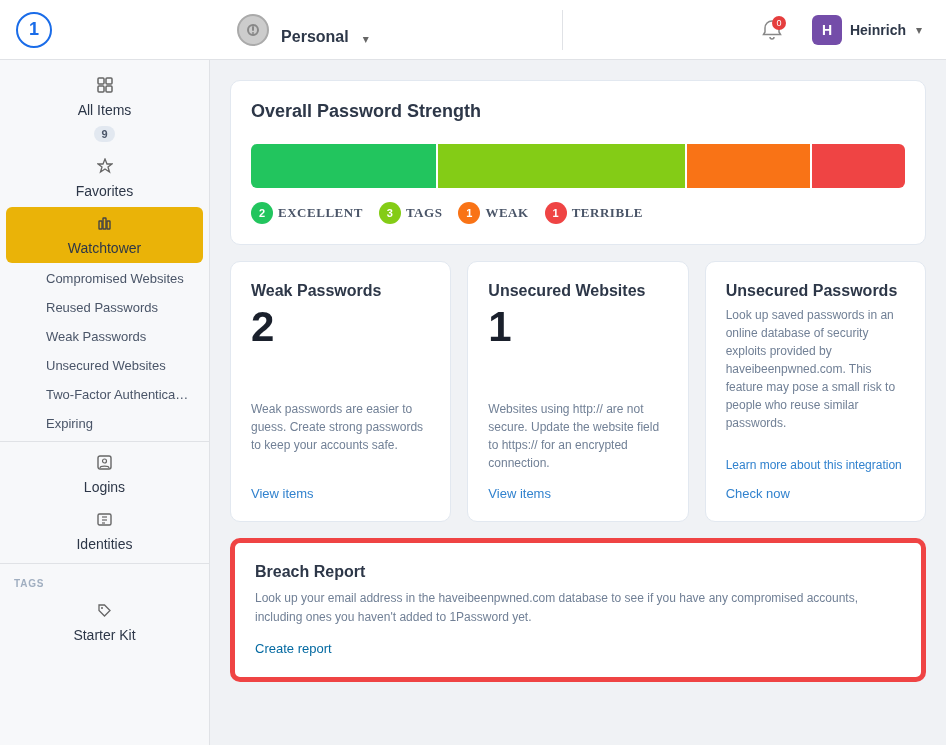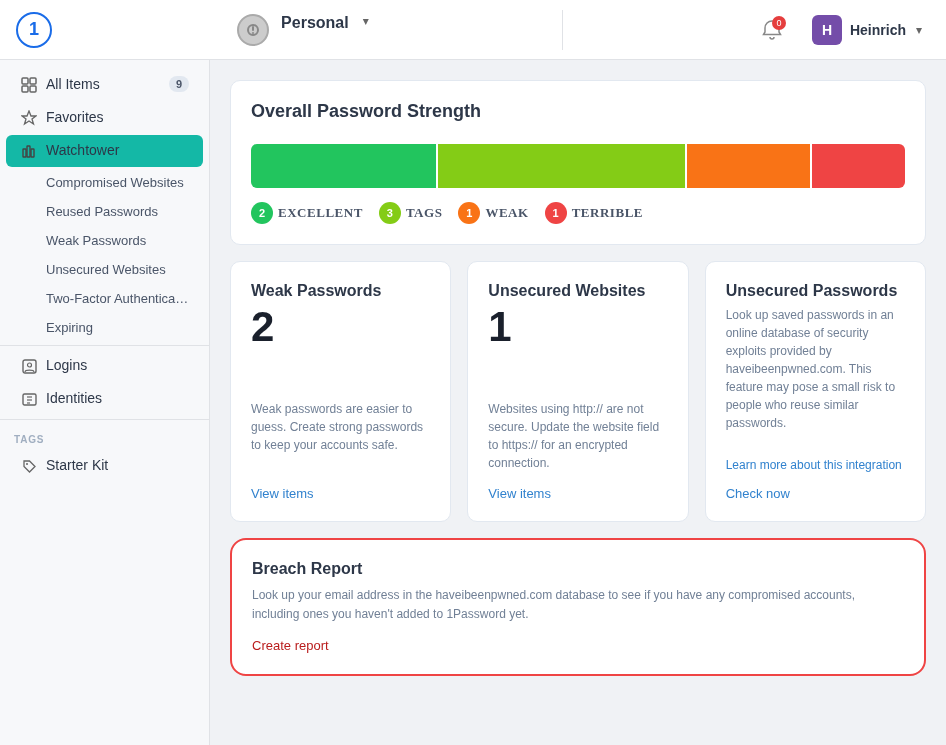--- a/index.html
+++ b/index.html
@@ -2,38 +2,38 @@
 <html><head>
   <meta charset="utf-8">
   <style>
     * { box-sizing: border-box; margin: 0; padding: 0; }
     body { font-family: -apple-system, BlinkMacSystemFont, 'Segoe UI', sans-serif; background: #f0f2f5; display: flex; flex-direction: column; height: 745px; width: 946px; overflow: hidden; }
 
     
     .header { display: flex; align-items: center; justify-content: space-between; background: #fff; border-bottom: 1px solid #e0e2e6; height: 60px; padding: 0 16px; flex-shrink: 0; }
     .header-left { display: flex; align-items: center; }
     .logo { width: 36px; height: 36px; border-radius: 50%; background: #fff; border: 2px solid #1a6ce8; display: flex; align-items: center; justify-content: center; font-weight: 900; color: #1a6ce8; font-size: 18px; cursor: pointer; }
-    .header-center { display: flex; align-items: flex-start; gap: 12px; cursor: pointer; }
+    .header-center { display: flex; align-items: flex-end; gap: 12px; cursor: pointer; }
     .vault-icon { width: 32px; height: 32px; border-radius: 50%; background: #ccc; display: flex; align-items: center; justify-content: center; font-size: 14px; color: #555; border: 2px solid #aaa; }
     .vault-name { font-size: 16px; font-weight: 600; color: #2d3748; }
     .chevron-down { color: #666; font-size: 12px; margin-left: 2px; }
     .header-right { display: flex; align-items: center; gap: 16px; }
     .notification-btn { position: relative; cursor: pointer; width: 32px; height: 32px; display: flex; align-items: center; justify-content: center; }
     .notif-badge { position: absolute; top: 2px; right: 2px; background: #e53e3e; color: #fff; font-size: 9px; border-radius: 50%; width: 14px; height: 14px; display: flex; align-items: center; justify-content: center; }
     .user-btn { display: flex; align-items: center; gap: 8px; cursor: pointer; padding: 4px 8px; border-radius: 6px; }
     .user-avatar { width: 30px; height: 30px; border-radius: 6px; background: #744da9; color: #fff; font-weight: 700; font-size: 14px; display: flex; align-items: center; justify-content: center; }
     .user-name { font-size: 14px; font-weight: 600; color: #2d3748; }
 
     
     .main-layout { display: flex; flex: 1; overflow: hidden; }
 
     
     .sidebar { width: 210px; background: #f7f8fa; border-right: 1px solid #e0e2e6; overflow-y: auto; flex-shrink: 0; padding: 8px 0; }
-    .sidebar-item { display: flex; align-items: flex-start; padding: 7px 14px; cursor: pointer; border-radius: 6px; margin: 1px 6px; gap: 8px; }
-    .sidebar-item.active { background: #14b8a6; }
+    .sidebar-item { display: flex; align-items: center; padding: 7px 14px; cursor: pointer; border-radius: 6px; margin: 1px 6px; gap: 8px; flex-direction: column; }
+    .sidebar-item.active { background: #eab308; }
     .sidebar-item-label { font-size: 14px; color: #2d3748; flex: 1; }
     .sidebar-badge { background: #e2e8f0; color: #4a5568; font-size: 11px; font-weight: 600; border-radius: 10px; padding: 2px 7px; }
     .sidebar-icon { width: 18px; height: 18px; display: flex; align-items: center; justify-content: center; color: #666; font-size: 15px; flex-shrink: 0; }
     .sidebar-sub-item { padding: 5px 14px 5px 40px; cursor: pointer; border-radius: 6px; margin: 1px 6px; }
     .sidebar-sub-item .sidebar-item-label { font-size: 13px; color: #4a5568; }
     .sidebar-section-title { font-size: 10px; font-weight: 700; color: #a0aec0; letter-spacing: 0.08em; padding: 10px 14px 4px; text-transform: uppercase; }
     .sidebar-divider { height: 1px; background: #e0e2e6; margin: 4px 0; }
 
     
     .content { flex: 1; overflow-y: auto; padding: 20px; }
@@ -52,24 +52,24 @@
 
     
     .cards-grid { display: grid; grid-template-columns: 1fr 1fr 1fr; gap: 16px; margin-bottom: 16px; }
     .sub-card { background: #fff; border-radius: 10px; border: 1px solid #e2e8f0; padding: 20px; display: flex; flex-direction: column; }
     .sub-card-title { font-size: 16px; font-weight: 600; color: #2d3748; margin-bottom: 6px; }
     .sub-card-count { font-size: 42px; font-weight: 700; color: #1a202c; margin-bottom: 8px; line-height: 1; }
     .sub-card-desc { font-size: 12px; color: #718096; line-height: 1.5; flex: 1; margin-top: 44px; }
     .sub-card-link { font-size: 13px; color: #3182ce; cursor: pointer; margin-top: 14px; font-weight: 500; text-decoration: none; }
 
     
-    .breach-card { background: #fff; border-radius: 16px; border: 2px solid #ef4444; padding: 20px; }
+    .breach-card { background: #fff; border-radius: 10px; border: 5px solid #ef4444; padding: 20px; }
     .breach-title { font-size: 16px; font-weight: 600; color: #2d3748; margin-bottom: 8px; }
     .breach-desc { font-size: 12px; color: #718096; line-height: 1.6; margin-bottom: 12px; }
-    .breach-link { font-size: 13px; color: #b91c1c; cursor: pointer; font-weight: 500; }
+    .breach-link { font-size: 13px; color: #0369a1; cursor: pointer; font-weight: 500; }
 
     
     .vuln-desc { font-size: 12px; color: #718096; line-height: 1.5; flex: 1; }
     .vuln-link { font-size: 12px; color: #3182ce; cursor: pointer; }
 
     .header-separator { width: 1px; height: 40px; background: #e0e2e6; margin: 0 8px; }
   </style>
 </head>
 <body>
 

